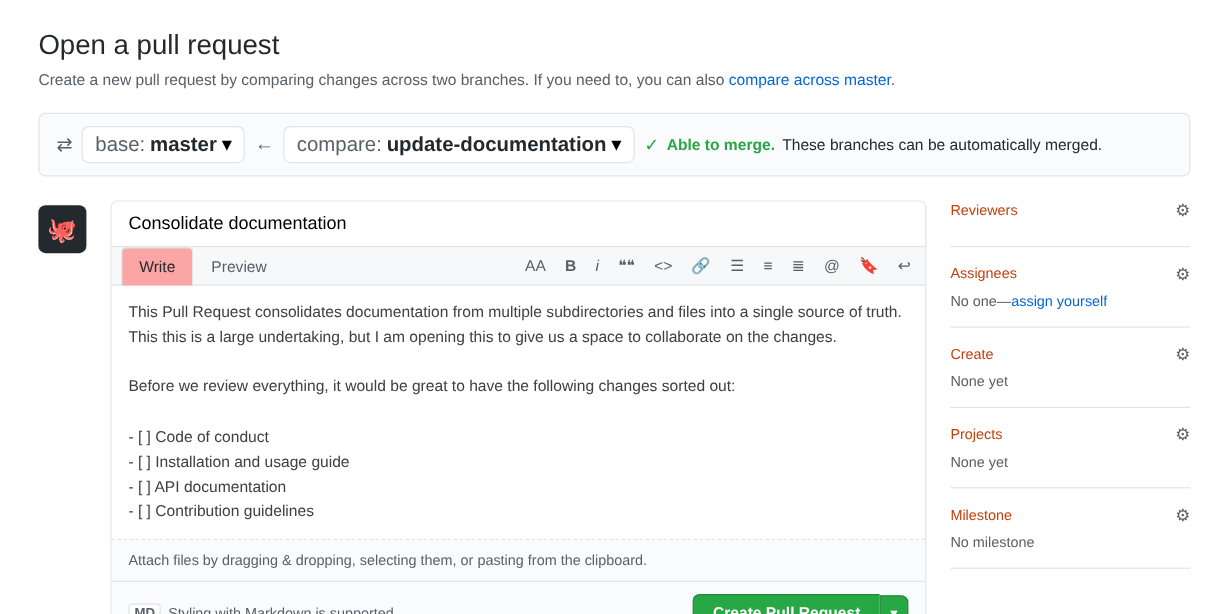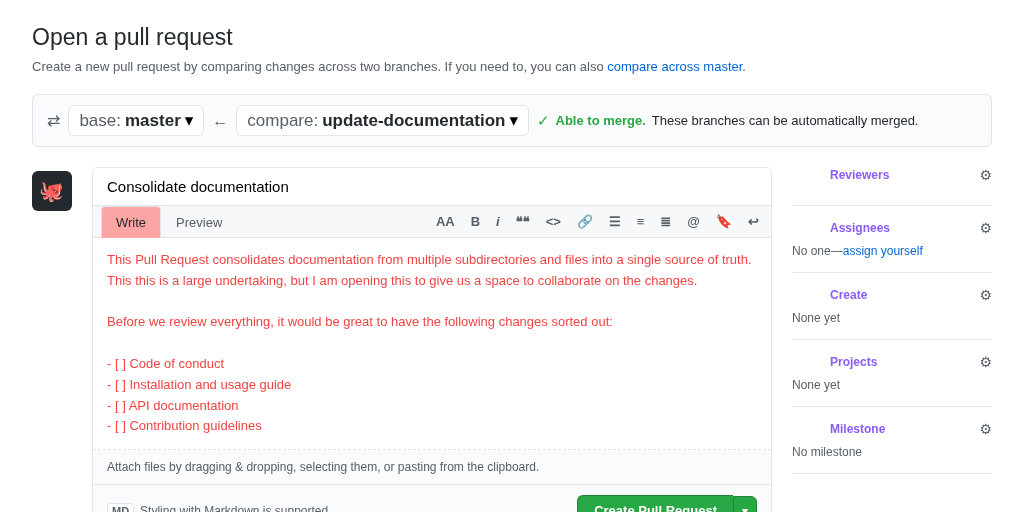--- a/index.html
+++ b/index.html
@@ -136,28 +136,27 @@
       gap: 8px;
       margin-left: auto;
       color: #586069;
       font-size: 13px;
       padding: 6px 0;
     }
     .toolbar-icon {
       cursor: pointer;
       padding: 2px 4px;
       border-radius: 3px;
-      font-weight: bold;
     }
     .editor-body {
       padding: 12px 14px;
       min-height: 180px;
       font-size: 13px;
       line-height: 1.6;
-      color: #ef4444;
+      color: #404040;
       border-bottom: 1px dashed #e1e4e8;
     }
     .attach-zone {
       padding: 10px 14px;
       font-size: 12px;
       color: #586069;
       border-bottom: 1px solid #e1e4e8;
       background: #fafbfc;
     }
     .pr-footer {
@@ -217,23 +216,22 @@
     }
     .sidebar-section:first-child { padding-top: 0; }
     .sidebar-section-header {
       display: flex;
       align-items: center;
       justify-content: space-between;
       margin-bottom: 8px;
     }
     .sidebar-section-title {
       font-size: 12px;
-      font-weight: 700;
-      color: #8b5cf6;
-      margin-left: 38px;
+      font-weight: 400;
+      color: #c2410c;
     }
     .gear-icon {
       color: #586069;
       cursor: pointer;
       font-size: 14px;
     }
     .sidebar-section-value {
       font-size: 12px;
       color: #586069;
     }

